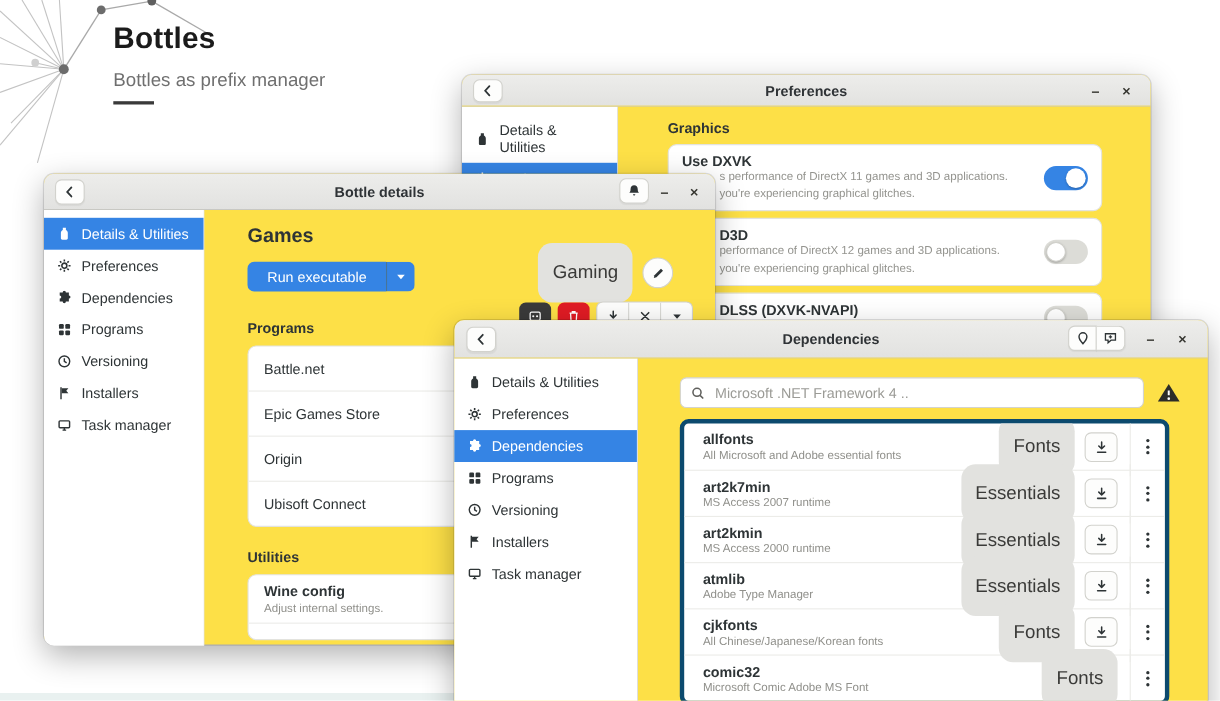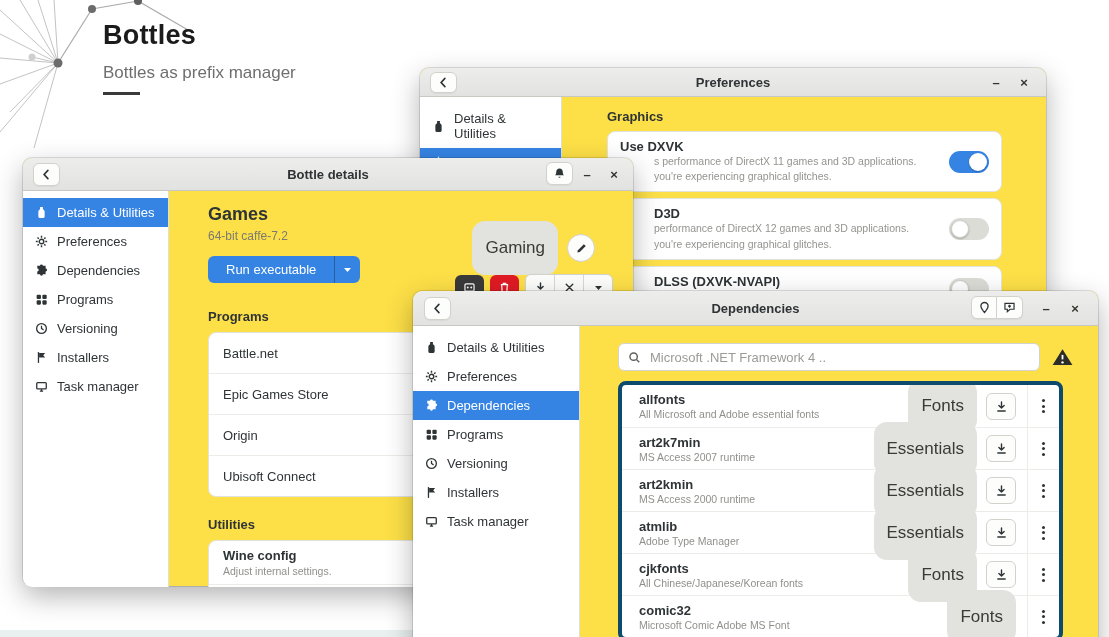--- a/index.html
+++ b/index.html
@@ -50,21 +50,21 @@
   .prefs-main{flex:1;overflow:hidden}
   .prefs-heading{margin:12px 0 7px 45px;font-size:13px;font-weight:bold}
   .pref-card{background:#fff;border:1px solid #e3e3de;border-radius:8px;margin:0 44px 6px 45px;
     padding:7px 12px;display:flex;align-items:center;box-sizing:border-box}
   .pref-text{flex:1;min-width:0}
   .pref-title{font-size:13px;font-weight:bold;color:#2e3436}
   .pref-desc{font-size:10.5px;color:#94948f;line-height:1.45}
   .ind{padding-left:34px}
 
   
-  #win-bottle{left:23px;top:158px;width:610px;height:428px;z-index:2}
+  #win-bottle{left:40px;top:158px;width:610px;height:428px;z-index:2}
   #win-bottle .titlebar{height:32px}
   #win-bottle .sidebar{width:146px}
   .bd-main{flex:1;position:relative;padding:13px 20px 0 39px;box-sizing:border-box;overflow:hidden}
   .bd-name{font-size:18px;font-weight:bold;margin:0}
   .bd-runner{font-size:12px;color:#7b7a71;margin-top:4px}
   .run-split{display:inline-flex;margin-top:13px}
   .run-main{background:#3584e4;color:#fff;font-size:13px;height:27px;line-height:27px;padding:0 18px;border-radius:6px 0 0 6px}
   .run-caret{background:#3584e4;width:25px;height:27px;border-left:1px solid rgba(0,0,0,.28);
     border-radius:0 6px 6px 0;display:flex;align-items:center;justify-content:center}
   .bd-tagrow{position:absolute;top:30px;right:38px;display:flex;align-items:center;gap:9px}
@@ -289,21 +289,20 @@
               <rect x="1.6" y="2.4" width="8.8" height="5.8" rx="0.8"></rect>
               <path d="M4.5 10.2h3M6 8.2v1.6"></path>
             </g>
           </svg>
         <span>Task manager</span>
       </div>
     </div>
 
     <div class="bd-main">
       <h2 class="bd-name">Games</h2>
-      <div class="bd-runner">64-bit caffe-7.2</div>
 
       <div class="run-split">
         <div class="run-main">Run executable</div>
         <div class="run-caret">
           <svg class="i12" viewBox="0 0 12 12">
               <path fill="#fff" d="M2.8 4.5h6.4L6 8.2z"></path>
             </svg>
         </div>
       </div>
 

